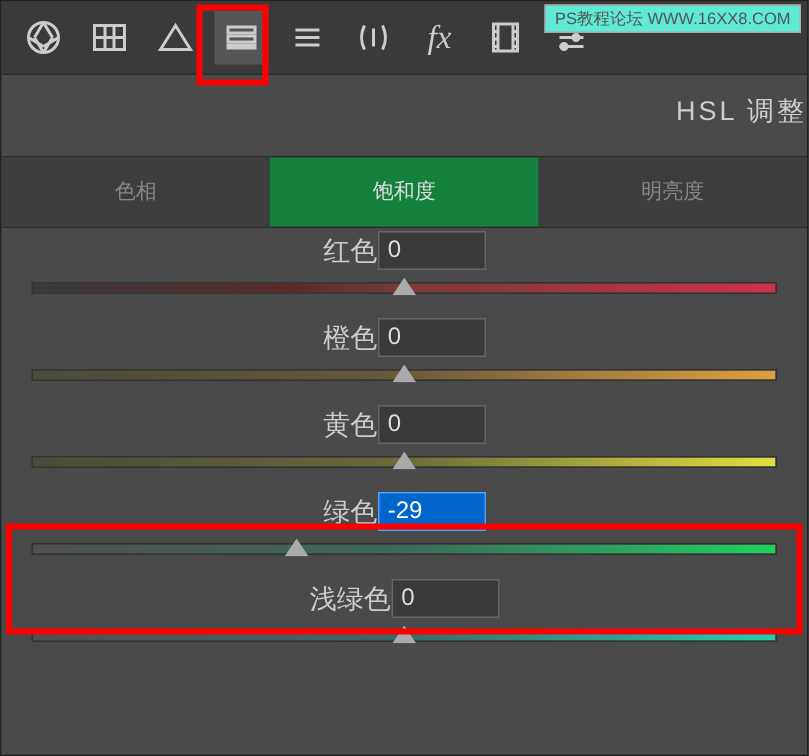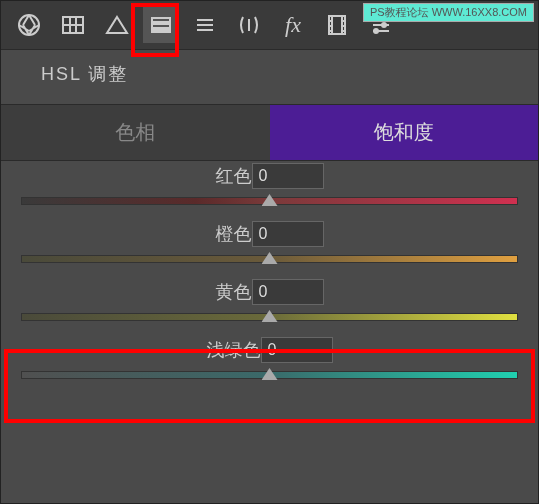--- a/index.html
+++ b/index.html
@@ -47,44 +47,44 @@
     .tool-highlight {
       border: 4px solid #ff0000;
       position: absolute;
       left: 130px;
       top: 2px;
       width: 48px;
       height: 54px;
       pointer-events: none;
     }
     .panel-title {
-      text-align: left;
+      text-align: right;
       font-size: 18px;
       color: #ccc;
       padding: 12px 0 18px 0;
       letter-spacing: 2px;
       margin-left: 40px;
     }
     .tabs {
       display: flex;
       border-top: 1px solid #2a2a2a;
       border-bottom: 1px solid #2a2a2a;
     }
     .tab {
       flex: 1;
       text-align: center;
       padding: 14px 0;
-      font-size: 20px;
+      font-size: 14px;
       color: #888;
       cursor: pointer;
       background: #3d3d3d;
     }
     .tab.active {
       color: #ddd;
-      background: #4c1d95;
+      background: #15803d;
       font-family: Liberation Serif, serif;
     }
     .sliders {
       padding: 0px 20px 0 20px;
       position: relative;
     }
     .slider-row {
       padding: 10px 0 6px 0;
       position: relative;
     }
@@ -216,20 +216,21 @@
       </svg>
   </div>
   <div class="tool-highlight"></div>
 </div>
 
 <div class="panel-title">HSL 调整</div>
 
 <div class="tabs">
   <div class="tab">色相</div>
   <div class="tab active">饱和度</div>
+  <div class="tab">明亮度</div>
 </div>
 
 <div class="sliders">
 
   <div class="slider-row" style="padding-top:2px;">
     <div class="slider-header">
       <div class="slider-label">红色</div>
       <div class="slider-value">0</div>
     </div>
     <div class="slider-track track-red">
@@ -250,20 +251,29 @@
   <div class="slider-row">
     <div class="slider-header">
       <div class="slider-label">黄色</div>
       <div class="slider-value">0</div>
     </div>
     <div class="slider-track track-yellow">
       <div class="slider-handle" style="left:50%"></div>
     </div>
   </div>
 
+  <div class="slider-row">
+    <div class="slider-header">
+      <div class="slider-label">绿色</div>
+      <div class="slider-value selected">-29</div>
+    </div>
+    <div class="slider-track track-green">
+      <div class="slider-handle" style="left:35.5%"></div>
+    </div>
+  </div>
 
   <div class="slider-row">
     <div class="slider-header">
       <div class="slider-label">浅绿色</div>
       <div class="slider-value">0</div>
     </div>
     <div class="slider-track track-teal">
       <div class="slider-handle" style="left:50%"></div>
     </div>
   </div>

